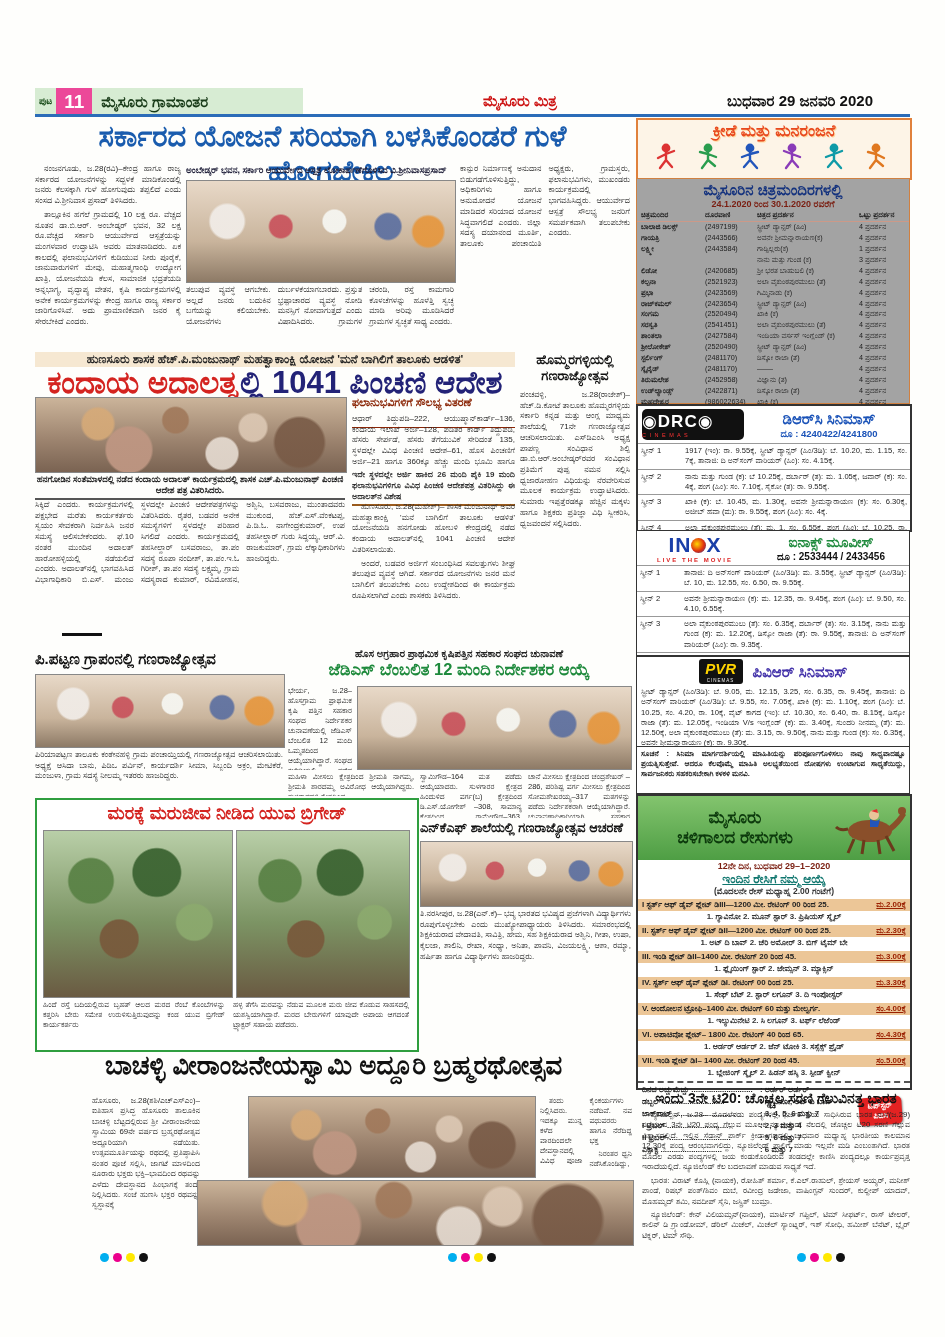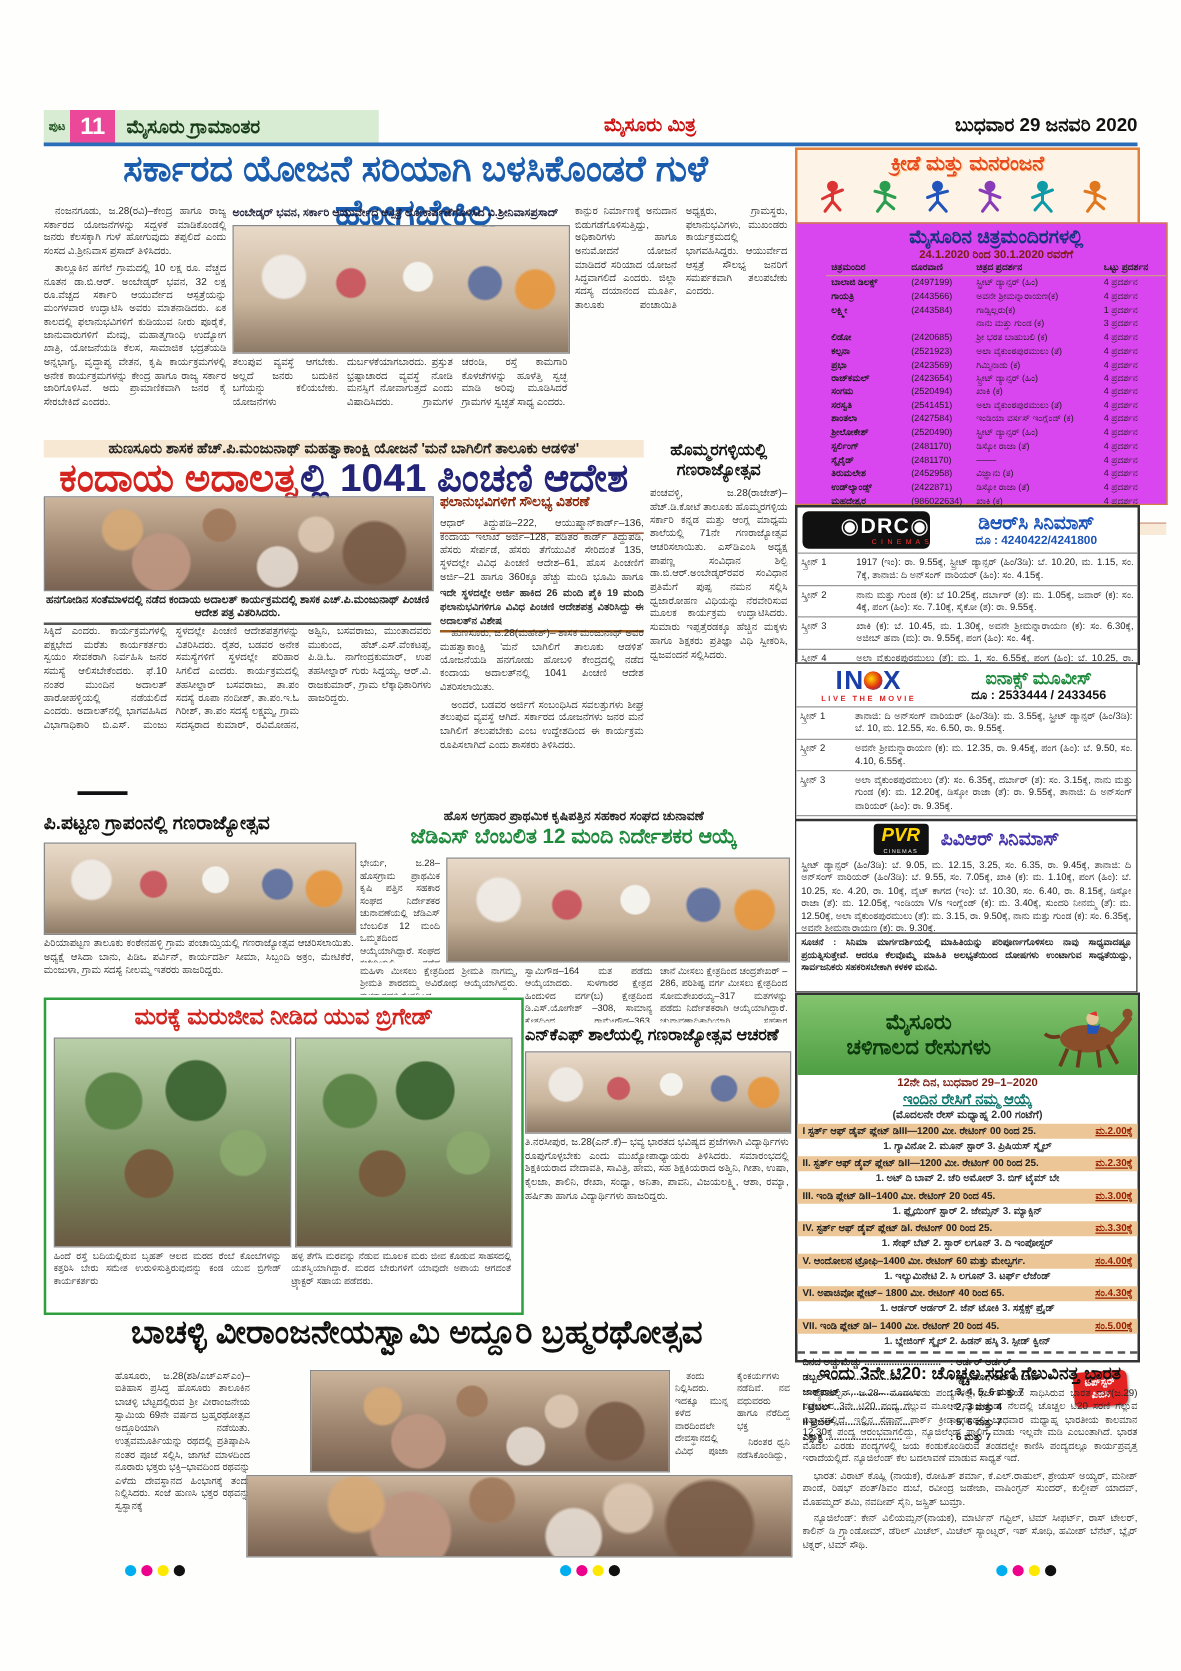--- a/index.html
+++ b/index.html
@@ -62,21 +62,21 @@
 <body>
 
 <div class="page">
 
   <div class="abs" style="left:35px;top:88px;width:268px;height:27px;background:#d7ecd3;display:flex;align-items:center;">
     <span style="font-size:9px;font-weight:bold;color:#1a4d1a;padding:0 4px;">ಪುಟ</span>
     <span style="background:#ec4899;color:#fff;font-size:19px;font-weight:bold;width:36px;height:27px;line-height:27px;text-align:center;">11</span>
     <span style="font-size:15px;font-weight:bold;color:#173a17;padding-left:9px;">ಮೈಸೂರು ಗ್ರಾಮಾಂತರ</span>
   </div>
   <div class="abs" style="left:430px;top:92px;width:180px;text-align:center;color:#cc1111;font-weight:bold;font-size:15px;">ಮೈಸೂರು ಮಿತ್ರ</div>
-  <div class="abs" style="left:690px;top:92px;width:220px;text-align:right;font-weight:bold;font-size:15px;color:#111;">ಬುಧವಾರ 29 ಜನವರಿ 2020</div>
+  <div class="abs" style="left:690px;top:92px;width:220px;text-align:center;font-weight:bold;font-size:15px;color:#111;">ಬುಧವಾರ 29 ಜನವರಿ 2020</div>
   <div class="abs rule" style="left:35px;top:114px;width:875px;height:3px;"></div>
   <div class="abs" style="left:62px;top:633px;width:40px;height:3px;background:#111;"></div>
 
   <div class="abs hd-blue" style="left:35px;top:119px;width:595px;font-size:29px;text-align:center;line-height:1.2;">ಸರ್ಕಾರದ ಯೋಜನೆ ಸರಿಯಾಗಿ ಬಳಸಿಕೊಂಡರೆ ಗುಳೆ ಹೋಗಬೇಕಿಲ್ಲ</div>
   <div class="abs" style="left:186px;top:165px;width:300px;font-size:8.8px;font-weight:bold;color:#20203a;">ಅಂಬೇಡ್ಕರ್ ಭವನ, ಸರ್ಕಾರಿ ಆಯುರ್ವೇದ ಆಸ್ಪತ್ರೆ ಲೋಕಾರ್ಪಣೆಗೊಳಿಸಿದ ವಿ.ಶ್ರೀನಿವಾಸಪ್ರಸಾದ್</div>
   <div class="abs bt" style="left:35px;top:164px;width:146px;height:186px;">
     <p>ನಂಜನಗೂಡು, ಜ.28(ರವಿ)–ಕೇಂದ್ರ ಹಾಗೂ ರಾಜ್ಯ ಸರ್ಕಾರದ ಯೋಜನೆಗಳನ್ನು ಸದ್ಬಳಕೆ ಮಾಡಿಕೊಂಡಲ್ಲಿ ಜನರು ಕೆಲಸಕ್ಕಾಗಿ ಗುಳೆ ಹೋಗುವುದು ತಪ್ಪಲಿದೆ ಎಂದು ಸಂಸದ ವಿ.ಶ್ರೀನಿವಾಸ ಪ್ರಸಾದ್ ತಿಳಿಸಿದರು.</p>
       <p>ತಾಲ್ಲೂಕಿನ ಹಗೆಲೆ ಗ್ರಾಮದಲ್ಲಿ 10 ಲಕ್ಷ ರೂ. ವೆಚ್ಚದ ನೂತನ ಡಾ.ಬಿ.ಆರ್. ಅಂಬೇಡ್ಕರ್ ಭವನ, 32 ಲಕ್ಷ ರೂ.ವೆಚ್ಚದ ಸರ್ಕಾರಿ ಆಯುರ್ವೇದ ಆಸ್ಪತ್ರೆಯನ್ನು ಮಂಗಳವಾರ ಉದ್ಘಾಟಿಸಿ ಅವರು ಮಾತನಾಡಿದರು. ಏಕ ಕಾಲದಲ್ಲಿ ಫಲಾನುಭವಿಗಳಿಗೆ ಕುಡಿಯುವ ನೀರು ಪೂರೈಕೆ, ಜಾನುವಾರುಗಳಿಗೆ ಮೇವು, ಮಹಾತ್ಮಗಾಂಧಿ ಉದ್ಯೋಗ ಖಾತ್ರಿ, ಯೋಜನೆಯಡಿ ಕೆಲಸ, ಸಾಮಾಜಿಕ ಭದ್ರತೆಯಡಿ ಅನ್ನಭಾಗ್ಯ, ವೃದ್ಧಾಪ್ಯ ವೇತನ, ಕೃಷಿ ಕಾರ್ಯಕ್ರಮಗಳಲ್ಲಿ ಅನೇಕ ಕಾರ್ಯಕ್ರಮಗಳನ್ನು ಕೇಂದ್ರ ಹಾಗೂ ರಾಜ್ಯ ಸರ್ಕಾರ ಜಾರಿಗೊಳಿಸಿವೆ. ಅದು ಪ್ರಾಮಾಣಿಕವಾಗಿ ಜನರ ಕೈ ಸೇರಬೇಕಿದೆ ಎಂದರು.</p>
   </div>
   <div class="ph indoor" style="left:186px;top:180px;width:268px;height:101px;"></div>
@@ -162,21 +162,21 @@
             <path d="M196 11 L196 20 M196 14 L188 17 M196 14 L204 11 M196 20 L190 27 M196 20 L203 28"></path>
           </g>
         <g stroke="#e07820">
             <circle cx="238" cy="8" r="3.2" fill="#e07820"></circle>
             <path d="M238 11 L238 20 M238 14 L230 12 M238 14 L246 18 M238 20 L232 28 M238 20 L245 26"></path>
           </g>
       </g>
     </svg>
   </div>
 
-  <div class="abs" style="left:636px;top:178px;width:272px;height:224px;border:1.5px solid #d08040;background:#d946ef;padding-left:24px;">
+  <div class="abs" style="left:636px;top:178px;width:272px;height:224px;border:1.5px solid #d08040;background:#a3a3a3;">
     <div style="text-align:center;font-size:15px;font-weight:bold;color:#15337e;padding-top:2px;">ಮೈಸೂರಿನ ಚಿತ್ರಮಂದಿರಗಳಲ್ಲಿ</div>
     <div style="text-align:center;font-size:9px;font-weight:bold;color:#7a1d10;">24.1.2020 ರಿಂದ 30.1.2020 ರವರೆಗೆ</div>
     <div class="cin-grid" style="font-weight:bold;border-bottom:1px solid #c98;">
       <span>ಚಿತ್ರಮಂದಿರ</span>
       <span>ದೂರವಾಣಿ</span>
       <span>ಚಿತ್ರದ ಪ್ರದರ್ಶನ</span>
       <span>ಒಟ್ಟು ಪ್ರದರ್ಶನ</span>
     </div>
     <div class="cin-grid">
 
@@ -268,21 +268,21 @@
         <span class="n">ಉಮಾ</span>
         <span>(2520009)</span>
         <span>ಮಿಸ್ಟರ್ ಸೂರತ್ ಶೋರಾವ (ಹಿಂ)</span>
         <span>4 ಪ್ರದರ್ಶನ</span>
       </div>
     <div style="font-size:6.8px;font-weight:bold;text-align:center;background:#f8ead6;border-top:1px solid #c98;padding:1px 0;">ಭಾಷೆಗಳು : ಕ-ಕನ್ನಡ, ಹಿಂ-ಹಿಂದಿ, ಇಂ-ಇಂಗ್ಲಿಷ್, ತ-ತಮಿಳು, ತೆ-ತೆಲುಗು, ಮ-ಮಲಯಾಳಂ</div>
   </div>
 
   <div class="box" style="left:636px;top:404px;width:272px;height:124px;">
     <div style="display:flex;align-items:center;gap:8px;padding:3px 4px;">
-      <div style="background:#111;color:#fff;border-radius:5px;width:102px;text-align:right;padding:2px 0;">
+      <div style="background:#111;color:#fff;border-radius:5px;width:102px;text-align:left;padding:2px 0;">
         <span style="font-size:17px;font-weight:bold;letter-spacing:1px;">◉<span>DRC</span>◉</span>
         <div style="font-size:5.5px;color:#f33;letter-spacing:1px;">C I N E M A S</div>
       </div>
       <div style="flex:1;text-align:center;">
         <div style="font-size:15px;font-weight:bold;color:#1b53b8;">ಡಿಆರ್‌ಸಿ ಸಿನಿಮಾಸ್</div>
         <div style="font-size:9.5px;font-weight:bold;color:#1b53b8;">ದೂ : 4240422/4241800</div>
       </div>
     </div>
     <div>
 

